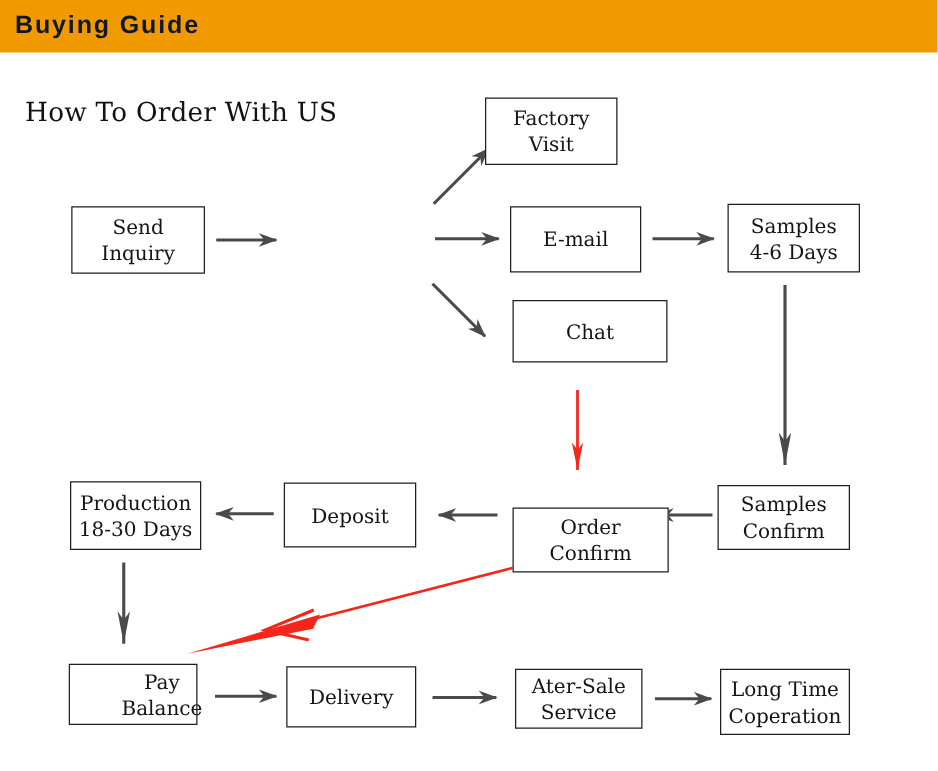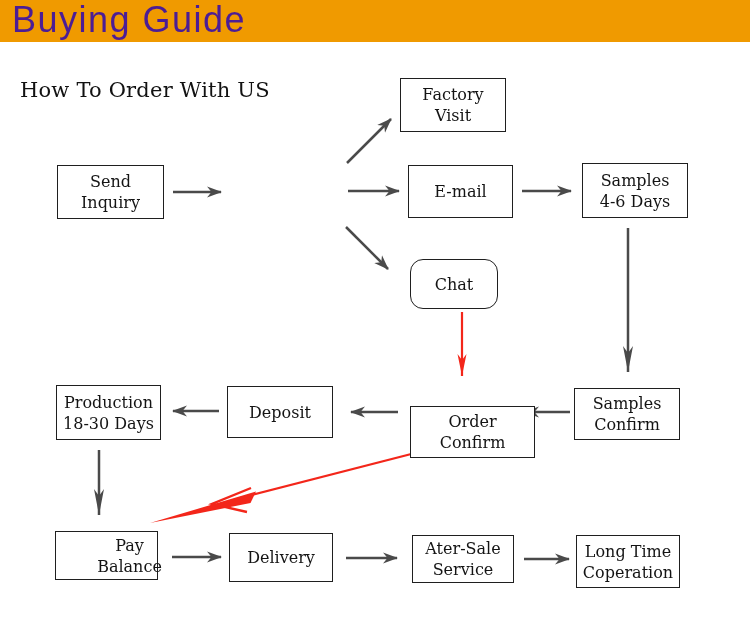--- a/index.html
+++ b/index.html
@@ -9,47 +9,47 @@
     font-family:"DejaVu Serif","Liberation Serif",serif;
   }
   
   .banner{
     position:absolute;left:0;top:0;width:750px;height:42px;
     background:#F09A00;display:flex;align-items:center;
   }
   .banner-title{
     margin:0;padding:0 0 2px 12px;
     font-family:"Liberation Sans","DejaVu Sans",sans-serif;
-    font-size:36px;font-weight:400;letter-spacing:1.5px;color:#4c1d95;
+    font-size:20px;font-weight:700;letter-spacing:1.5px;color:#0f172a;
     line-height:1;
   }
   
   .page-heading{
     position:absolute;left:20px;top:76px;
     font-family:"DejaVu Serif","Liberation Serif",serif;
     font-size:21px;font-weight:500;color:#121212;line-height:28px;
     letter-spacing:0.2px;
   }
   
   .flow{position:absolute;left:0;top:0;width:750px;height:617px;}
   .arrows{position:absolute;left:0;top:0;width:750px;height:617px;}
   .node{
     position:absolute;box-sizing:border-box;
     border:1.5px solid #1f1f1f;background:#ffffff;
     display:flex;align-items:center;justify-content:center;
     text-align:center;white-space:pre-line;
     font-size:16px;line-height:21px;color:#141414;
   }
   
-  .n-factory   {left:400px;top:78px; width:106px;height:54px;}
+  .n-factory   {left:388px;top:78px; width:106px;height:54px;}
   .n-send      {left:57px; top:165px;width:107px;height:54px;text-align:center;}
   .n-offer     {left:233px;top:165px;width:107px;height:54px;}
   .n-email     {left:408px;top:165px;width:105px;height:53px;}
   .n-samples46 {left:582px;top:163px;width:106px;height:55px;}
-  .n-chat      {left:410px;top:259px;width:88px;height:50px;border-radius:13px;}
+  .n-chat      {left:410px;top:240px;width:124px;height:50px;}
   .n-production{left:56px; top:385px;width:105px;height:55px;}
   .n-deposit   {left:227px;top:386px;width:106px;height:52px;}
   .n-orderconf {left:410px;top:406px;width:125px;height:52px;}
   .n-samplconf {left:574px;top:388px;width:106px;height:52px;}
   .n-paybal    {left:55px; top:531px;width:103px;height:49px;padding-left:46px;}
   .n-delivery  {left:229px;top:533px;width:104px;height:49px;}
   .n-atersale  {left:412px;top:535px;width:102px;height:48px;}
   .n-longtime  {left:576px;top:535px;width:104px;height:53px;}
 </style>
 </head>

